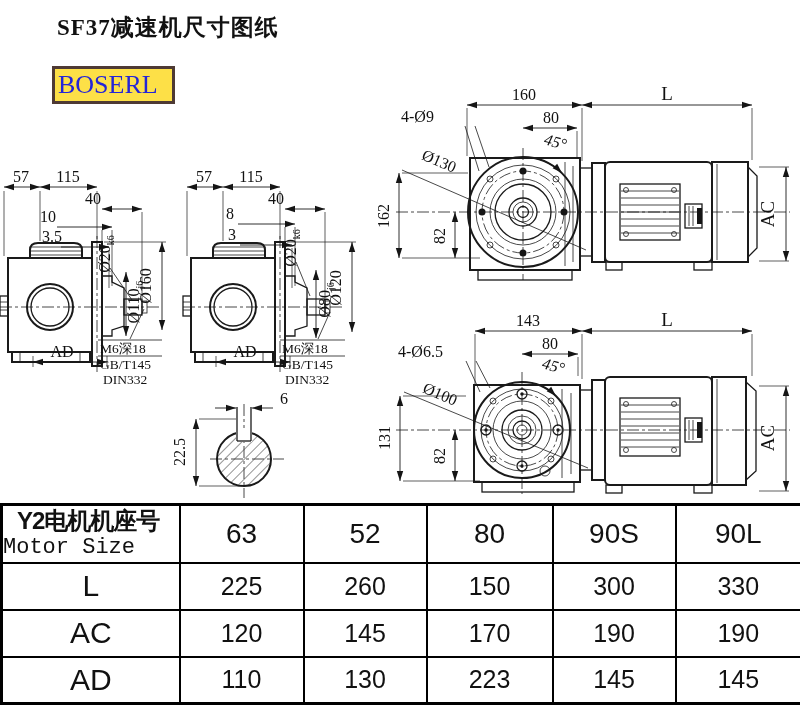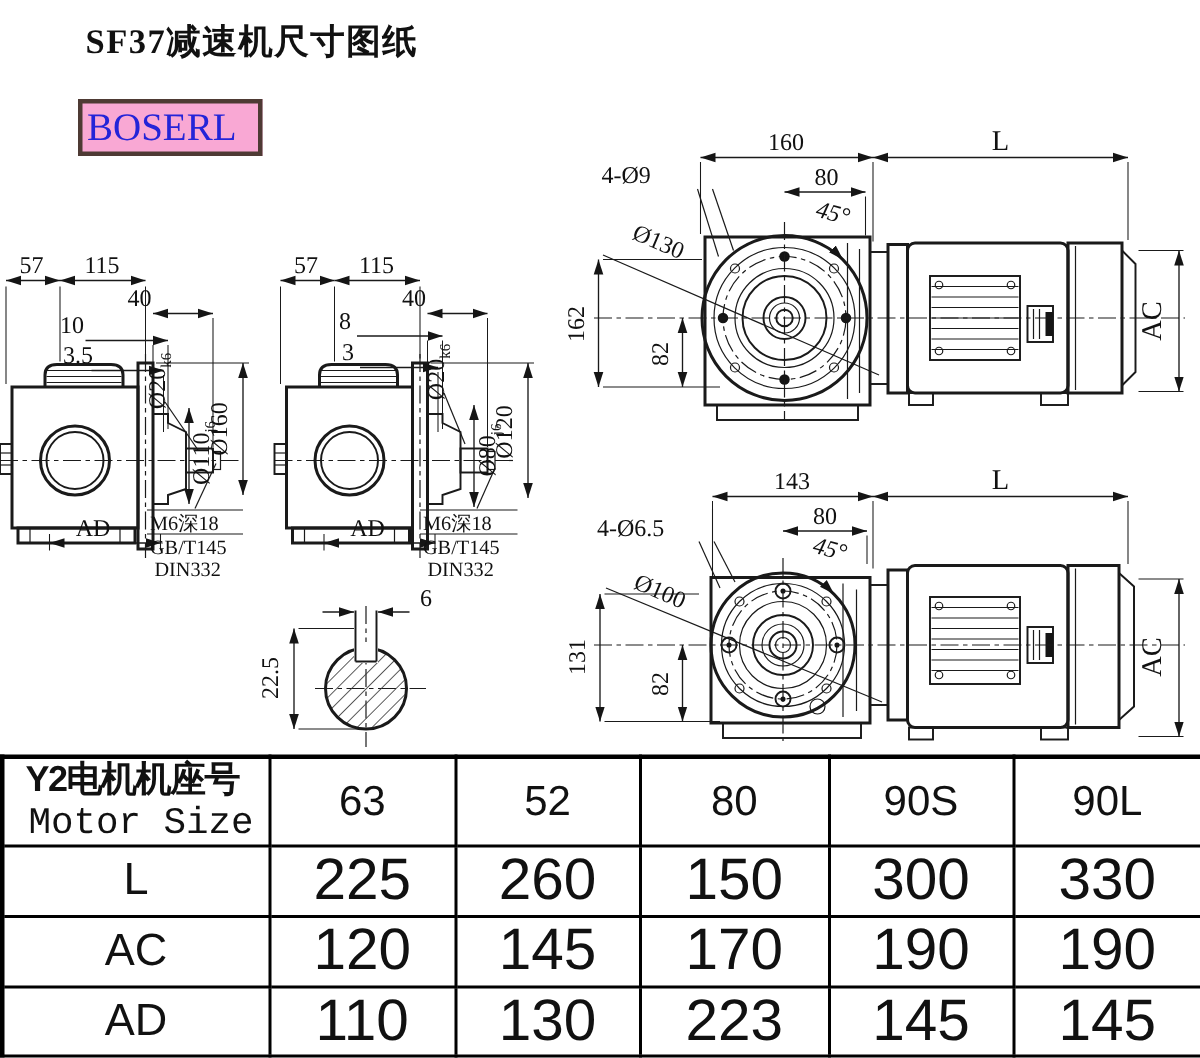--- a/index.html
+++ b/index.html
@@ -2,21 +2,21 @@
 <html><head>
 <meta charset="utf-8">
 <style>
   html,body{margin:0;padding:0;}
   body{width:800px;height:705px;background:#fff;position:relative;overflow:hidden;
        font-family:"Liberation Sans",sans-serif;}
 
   .page-title{position:absolute;left:57px;top:12px;font-family:"Liberation Serif",serif;
     font-weight:bold;font-size:23px;color:#111;letter-spacing:1px;white-space:nowrap;}
   .logo-box{position:absolute;left:52px;top:66px;width:114px;height:32px;
-    border:3px solid #4e3a34;background:#f9a8d4;display:flex;align-items:center;padding-left:3px;}
+    border:3px solid #4e3a34;background:#fde047;display:flex;align-items:center;padding-left:3px;}
   .logo-text{font-family:"Liberation Serif",serif;font-size:26px;color:#2424d8;font-weight:500;}
 
   svg#drawing{position:absolute;left:0;top:80px;}
   .ol{fill:none;stroke:#1a1a1a;stroke-width:2;}
   .ol1{fill:none;stroke:#1a1a1a;stroke-width:1.3;}
   .thin{fill:none;stroke:#1a1a1a;stroke-width:0.8;}
   .dim{fill:none;stroke:#1a1a1a;stroke-width:0.9;}
   .ext{fill:none;stroke:#1a1a1a;stroke-width:0.7;}
   .cl{fill:none;stroke:#1a1a1a;stroke-width:0.8;stroke-dasharray:12 3 3 3;}
   .dt{font-family:"Liberation Serif",serif;font-size:16px;fill:#111;}
@@ -27,23 +27,23 @@
   .mid{text-anchor:middle;}
   .dark{fill:#151515;stroke:none;}
 
   .size-table{position:absolute;left:0;top:503px;width:800px;height:202px;
     border-collapse:collapse;table-layout:fixed;}
   .size-table td{border:2.5px solid #000;text-align:center;vertical-align:middle;
     padding:0;color:#111;}
   .size-table{border:3px solid #000;}
   td.hc{text-align:left;}
   .hcn{font-size:24px;font-weight:600;letter-spacing:-1px;line-height:1.15;padding-left:14px;white-space:nowrap;}
-  .hen{font-family:"Liberation Mono",monospace;font-size:25px;padding-left:16px;white-space:nowrap;}
+  .hen{font-family:"Liberation Mono",monospace;font-size:22px;padding-left:0;white-space:nowrap;}
   .num{font-size:28px;}
-  .val{font-size:39px;}
+  .val{font-size:25px;}
   .rlab{font-size:30px;}
 </style>
 </head>
 <body>
 
 <svg id="drawing" width="800" height="425" viewBox="0 80 800 425" xmlns="http://www.w3.org/2000/svg">
   <defs>
     <marker id="ar" markerWidth="11" markerHeight="8" refX="10" refY="4" orient="auto" markerUnits="userSpaceOnUse">
       <path d="M0,0.8 L10,4 L0,7.2 Z" fill="#151515"></path>
     </marker>

